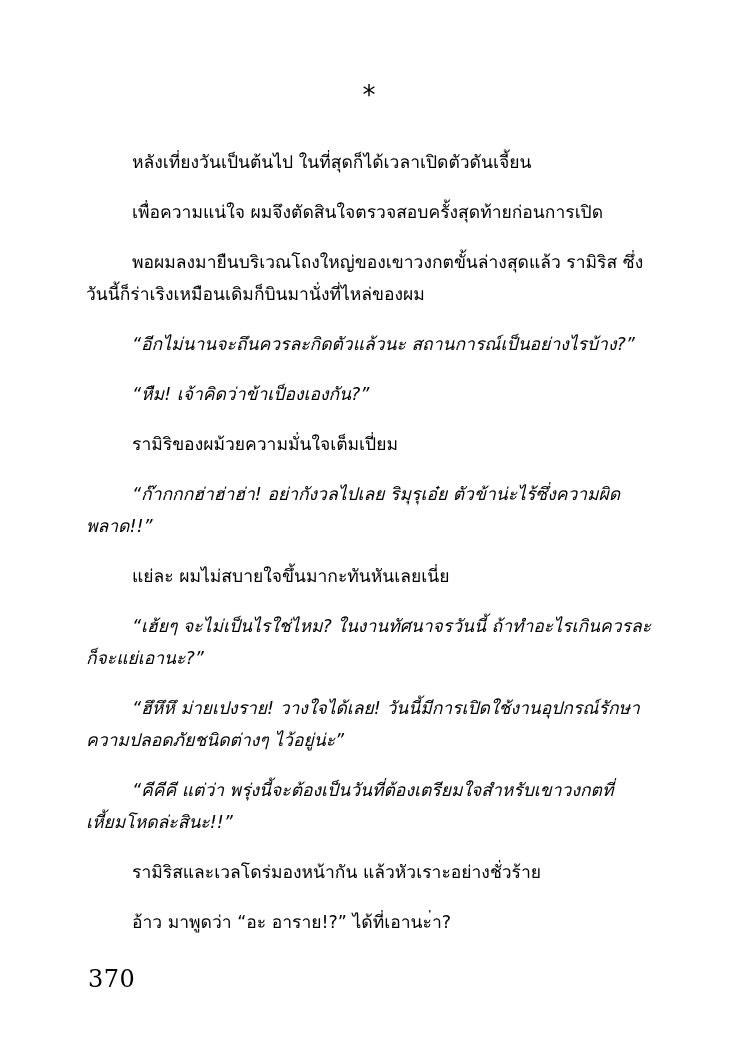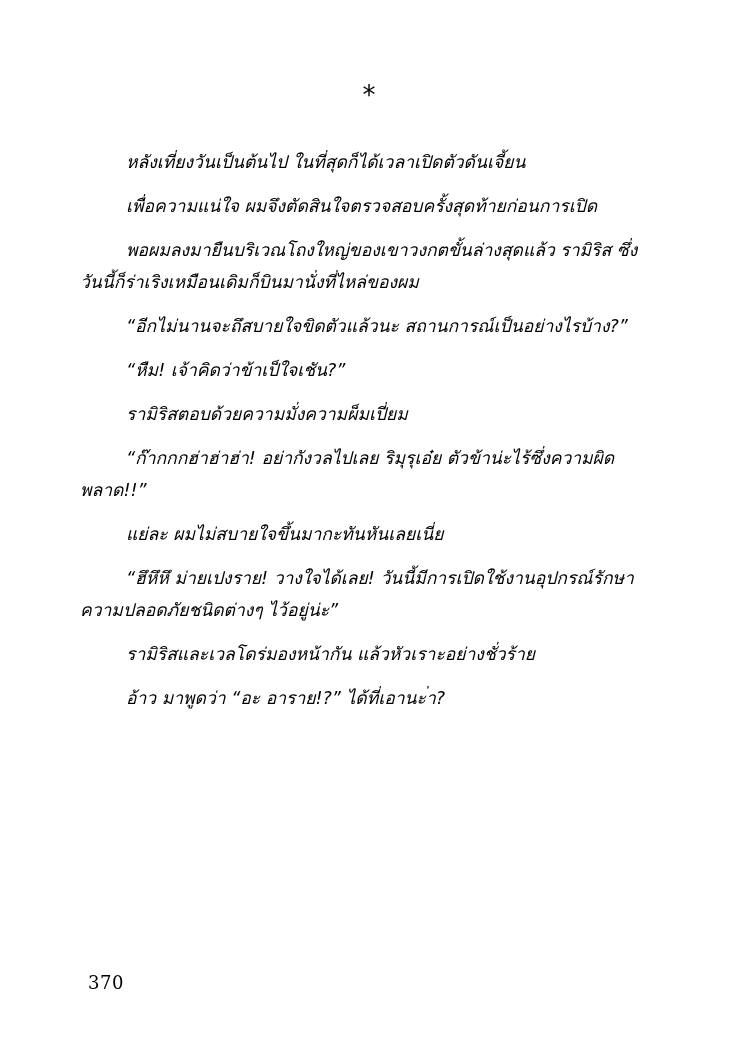--- a/index.html
+++ b/index.html
@@ -30,59 +30,60 @@
     padding-top: 82px;
     letter-spacing: 0;
     font-family: "DejaVu Sans", sans-serif;
   }
   .body-text {
     margin-top: 38px;
     font-size: 17.5px;
     line-height: 32px;
   }
   .body-text p {
-    margin: 12px;
+    margin: 18px;
     text-indent: 0;
-    font-style: italic;
   }
   .para {
     padding-left: 0;
   }
   .para .lead {
     display: inline-block;
     width: 46px;
   }
   .italic {
     font-style: italic;
   }
   .page-number {
     position: absolute;
     left: 88px;
     bottom: 58px;
-    font-size: 18px;
+    font-size: 24px;
     letter-spacing: 0.5px;
     font-family: "DejaVu Serif", serif;
   }
 </style>
 </head>
 <body>
 
 <div class="page">
 
   <div class="scene-break">*</div>
 
   <div class="body-text">
     <p class="para"><span class="lead"></span><span>หลังเที่ยงวันเป็นต้นไป  ในที่สุดก็ได้เวลาเปิดตัวดันเจี้ยน</span></p>
     <p class="para"><span class="lead"></span><span>เพื่อความแน่ใจ ผมจึงตัดสินใจตรวจสอบครั้งสุดท้ายก่อนการเปิด</span></p>
     <p class="para"><span class="lead"></span><span>พอผมลงมายืนบริเวณโถงใหญ่ของเขาวงกตขั้นล่างสุดแล้ว รามิริส ซึ่งวันนี้ก็ร่าเริงเหมือนเดิมก็บินมานั่งที่ไหล่ของผม</span></p>
-    <p class="para italic"><span class="lead"></span><span>“อีกไม่นานจะถึสบายใจขิดตัวแล้วนะ สถานการณ์เป็นอย่างไรบ้าง?”</span></p>
-    <p class="para italic"><span class="lead"></span><span>“หืม!  เจ้าคิดว่าข้าเป็ใจเชัน?”</span></p>
-    <p class="para"><span class="lead"></span><span>รามิริสตอบด้วยความมั่งความผ็มเปี่ยม</span></p>
+    <p class="para italic"><span class="lead"></span><span>“อีกไม่นานจะถึนควรละกิดตัวแล้วนะ สถานการณ์เป็นอย่างไรบ้าง?”</span></p>
+    <p class="para italic"><span class="lead"></span><span>“หืม!  เจ้าคิดว่าข้าเป็องเองกัน?”</span></p>
+    <p class="para"><span class="lead"></span><span>รามิริของผม้วยความมั่นใจเต็มเปี่ยม</span></p>
     <p class="para italic"><span class="lead"></span><span>“ก๊ากกกฮ่าฮ่าฮ่า! อย่ากังวลไปเลย ริมุรุเอ๋ย ตัวข้าน่ะไร้ซึ่งความผิดพลาด!!”</span></p>
     <p class="para"><span class="lead"></span><span>แย่ละ ผมไม่สบายใจขึ้นมากะทันหันเลยเนี่ย</span></p>
+    <p class="para italic"><span class="lead"></span><span>“เฮ้ยๆ จะไม่เป็นไรใช่ไหม?  ในงานทัศนาจรวันนี้  ถ้าทำอะไรเกินควรละก็จะแย่เอานะ?”</span></p>
     <p class="para italic"><span class="lead"></span><span>“ฮึหึหึ ม่ายเปงราย! วางใจได้เลย! วันนี้มีการเปิดใช้งานอุปกรณ์รักษาความปลอดภัยชนิดต่างๆ ไว้อยู่น่ะ”</span></p>
+    <p class="para italic"><span class="lead"></span><span>“คีคีคี แต่ว่า พรุ่งนี้จะต้องเป็นวันที่ต้องเตรียมใจสำหรับเขาวงกตที่เหี้ยมโหดล่ะสินะ!!”</span></p>
     <p class="para"><span class="lead"></span><span>รามิริสและเวลโดร่มองหน้ากัน  แล้วหัวเราะอย่างชั่วร้าย</span></p>
     <p class="para"><span class="lead"></span><span>อ้าว มาพูดว่า “อะ  อาราย!?” ได้ที่เอานะ่า?</span></p>
   </div>
 
   <div class="page-number">370</div>
 
 </div>
 
 </body></html>

